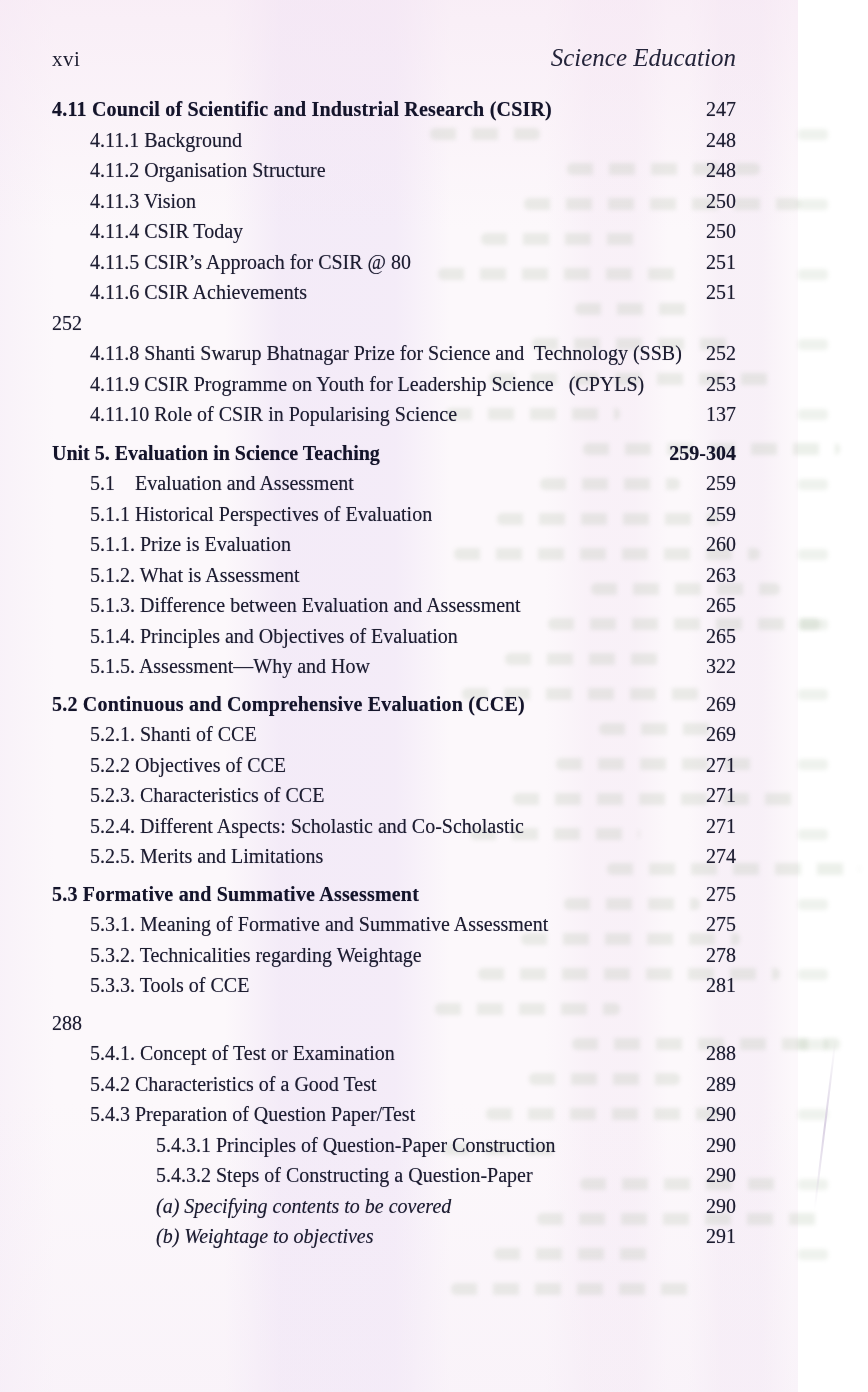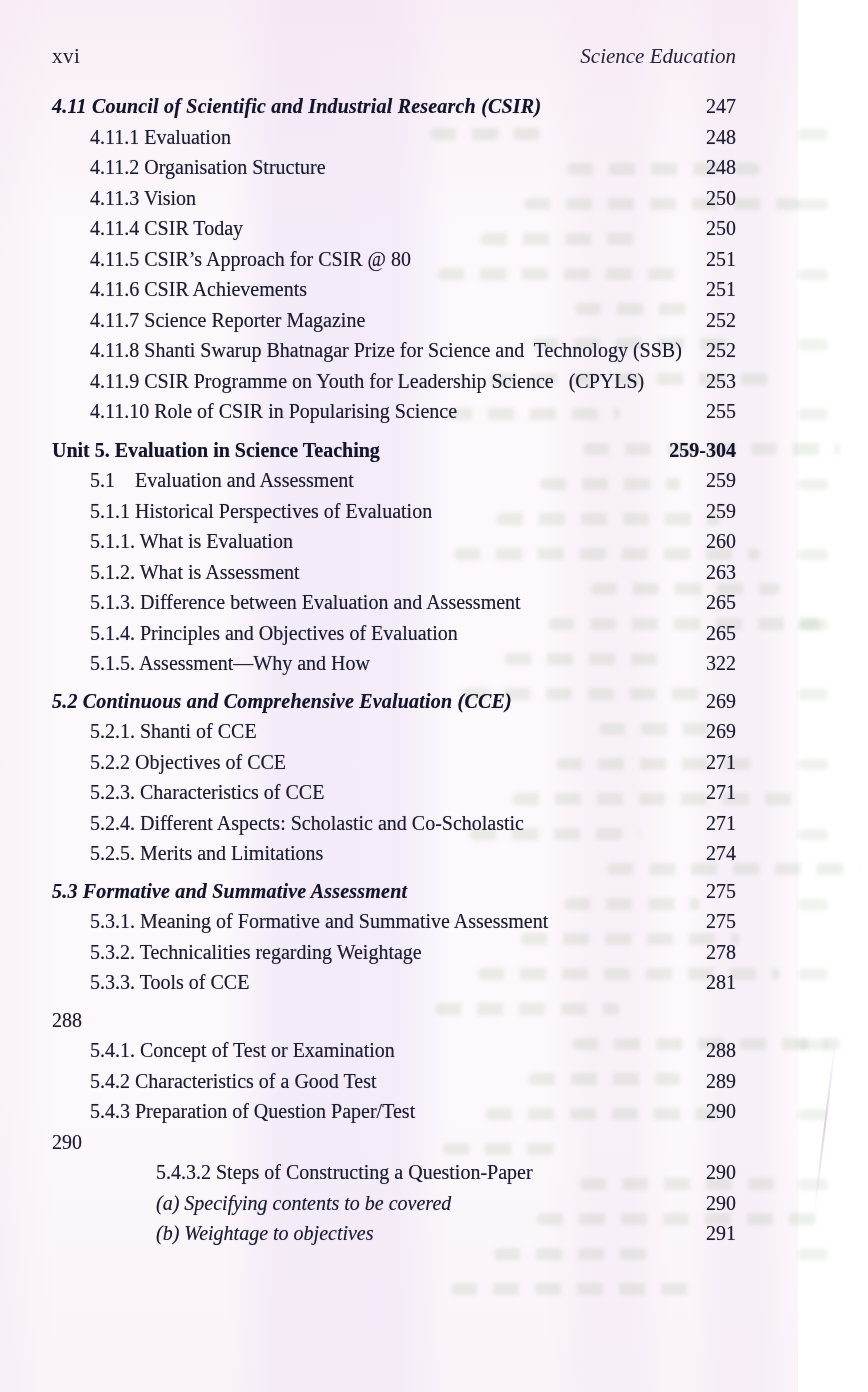--- a/index.html
+++ b/index.html
@@ -33,21 +33,21 @@
     margin-bottom: 22px;
     position: relative;
     z-index: 3;
   }
   .folio {
     font-size: 21px;
     letter-spacing: 0.5px;
   }
   .running-head {
     font-style: italic;
-    font-size: 21px;
+    font-size: 25px;
     color: #24243a;
   }
 
   
   .toc { position: relative; z-index: 3; }
   .toc-row {
     display: flex;
     justify-content: space-between;
     align-items: baseline;
     line-height: 30.5px;
@@ -60,21 +60,21 @@
   }
   .toc-page {
     white-space: nowrap;
     flex: 0 0 auto;
   }
   .indent-1 .toc-title { padding-left: 38px; }
   .indent-2 .toc-title { padding-left: 104px; }
 
   .style-bold-italic { margin-top: 7px; }
   .style-bold-italic .toc-title {
-    font-weight: bold; font-style: italic;
+    font-weight: bold; 
     color: #14142a; letter-spacing: 0.2px;
   }
   .style-bold { margin-top: 8px; }
   .style-bold .toc-title,
   .style-bold .toc-page {
     font-weight: bold;
     color: #14142a;
   }
   .style-italic .toc-title { font-style: italic; }
 
@@ -171,21 +171,21 @@
     <span class="folio">xvi</span>
     <span class="running-head">Science Education</span>
   </header>
 
   <main class="toc" id="toc">
       <div class="toc-row indent-0 style-bold-italic">
     <span class="toc-title">4.11 Council of Scientific and Industrial Research (CSIR)</span>
     <span class="toc-page">247</span>
   </div>
       <div class="toc-row indent-1 style-normal">
-    <span class="toc-title">4.11.1 Evaluation</span>
+    <span class="toc-title">4.11.1 Background</span>
     <span class="toc-page">248</span>
   </div>
       <div class="toc-row indent-1 style-normal">
     <span class="toc-title">4.11.2 Organisation Structure</span>
     <span class="toc-page">248</span>
   </div>
       <div class="toc-row indent-1 style-normal">
     <span class="toc-title">4.11.3 Vision</span>
     <span class="toc-page">250</span>
   </div>
@@ -195,49 +195,48 @@
   </div>
       <div class="toc-row indent-1 style-normal">
     <span class="toc-title">4.11.5 CSIR’s Approach for CSIR @ 80</span>
     <span class="toc-page">251</span>
   </div>
       <div class="toc-row indent-1 style-normal">
     <span class="toc-title">4.11.6 CSIR Achievements</span>
     <span class="toc-page">251</span>
   </div>
       <div class="toc-row indent-1 style-normal">
-    <span class="toc-title">4.11.7 Science Reporter Magazine</span>
     <span class="toc-page">252</span>
   </div>
       <div class="toc-row indent-1 style-normal">
     <span class="toc-title">4.11.8 Shanti Swarup Bhatnagar Prize for Science and  Technology (SSB)</span>
     <span class="toc-page">252</span>
   </div>
       <div class="toc-row indent-1 style-normal">
     <span class="toc-title">4.11.9 CSIR Programme on Youth for Leadership Science   (CPYLS)</span>
     <span class="toc-page">253</span>
   </div>
       <div class="toc-row indent-1 style-normal">
     <span class="toc-title">4.11.10 Role of CSIR in Popularising Science</span>
-    <span class="toc-page">255</span>
+    <span class="toc-page">137</span>
   </div>
       <div class="toc-row indent-0 style-bold">
     <span class="toc-title">Unit 5. Evaluation in Science Teaching</span>
     <span class="toc-page">259-304</span>
   </div>
       <div class="toc-row indent-1 style-normal">
     <span class="toc-title">5.1    Evaluation and Assessment</span>
     <span class="toc-page">259</span>
   </div>
       <div class="toc-row indent-1 style-normal">
     <span class="toc-title">5.1.1 Historical Perspectives of Evaluation</span>
     <span class="toc-page">259</span>
   </div>
       <div class="toc-row indent-1 style-normal">
-    <span class="toc-title">5.1.1. What is Evaluation</span>
+    <span class="toc-title">5.1.1. Prize is Evaluation</span>
     <span class="toc-page">260</span>
   </div>
       <div class="toc-row indent-1 style-normal">
     <span class="toc-title">5.1.2. What is Assessment</span>
     <span class="toc-page">263</span>
   </div>
       <div class="toc-row indent-1 style-normal">
     <span class="toc-title">5.1.3. Difference between Evaluation and Assessment</span>
     <span class="toc-page">265</span>
   </div>
@@ -298,20 +297,21 @@
   </div>
       <div class="toc-row indent-1 style-normal">
     <span class="toc-title">5.4.2 Characteristics of a Good Test</span>
     <span class="toc-page">289</span>
   </div>
       <div class="toc-row indent-1 style-normal">
     <span class="toc-title">5.4.3 Preparation of Question Paper/Test</span>
     <span class="toc-page">290</span>
   </div>
       <div class="toc-row indent-2 style-normal">
+    <span class="toc-title">5.4.3.1 Principles of Question-Paper Construction</span>
     <span class="toc-page">290</span>
   </div>
       <div class="toc-row indent-2 style-normal">
     <span class="toc-title">5.4.3.2 Steps of Constructing a Question-Paper</span>
     <span class="toc-page">290</span>
   </div>
       <div class="toc-row indent-2 style-italic">
     <span class="toc-title">(a) Specifying contents to be covered</span>
     <span class="toc-page">290</span>
   </div>

